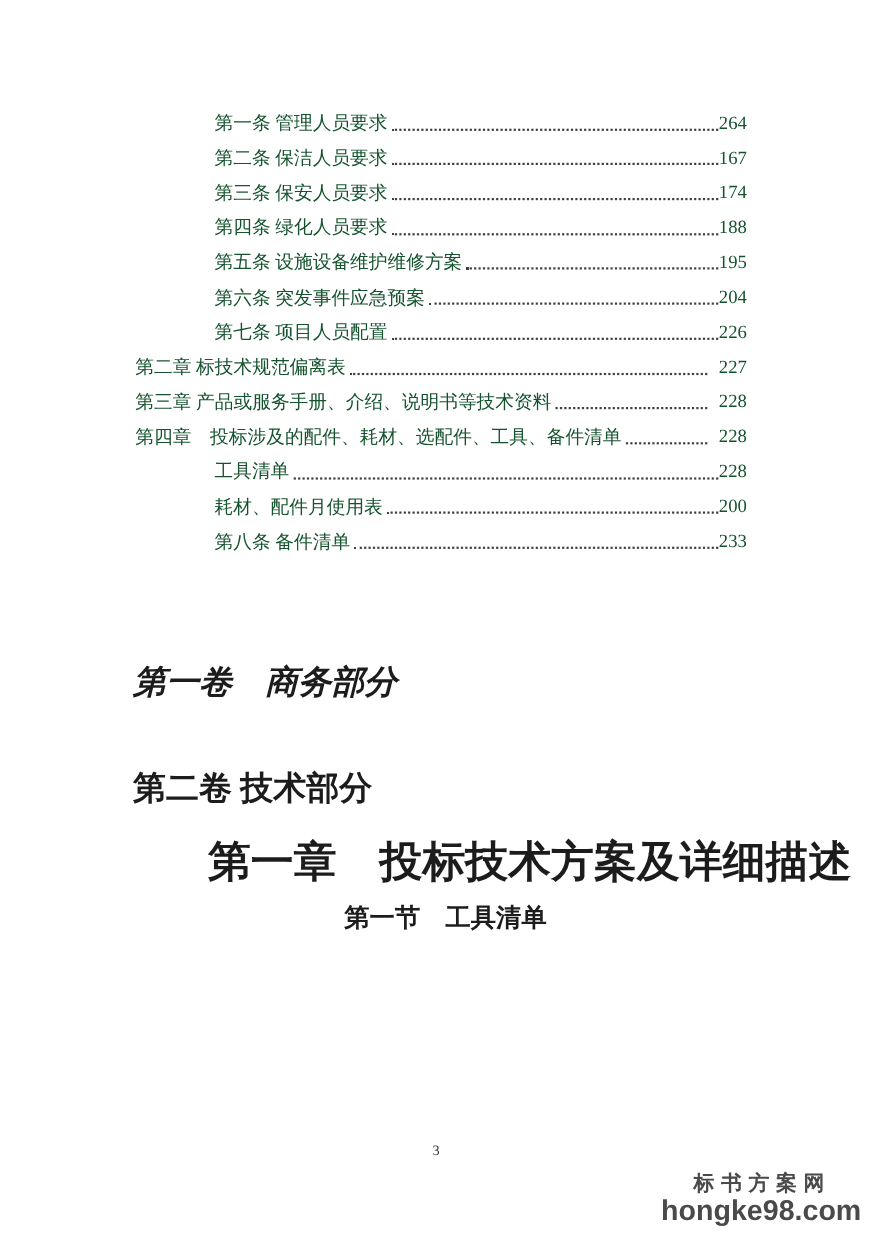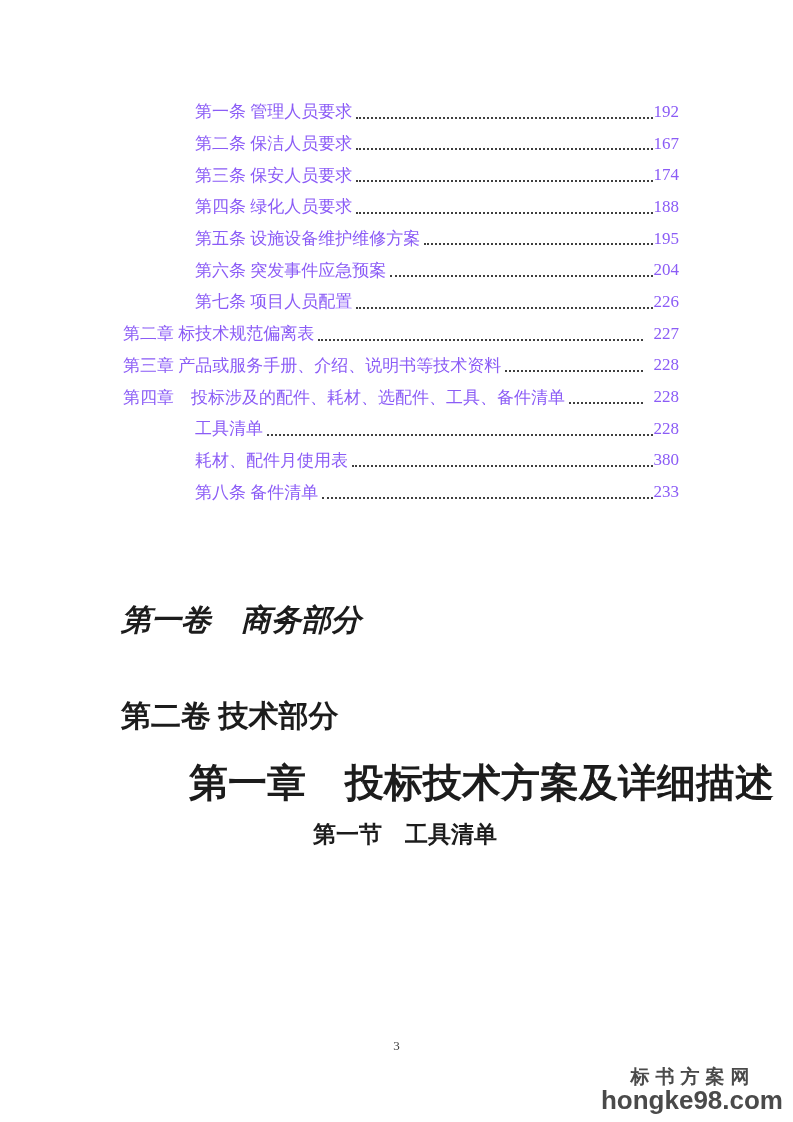--- a/index.html
+++ b/index.html
@@ -18,21 +18,21 @@
     position: absolute;
     left: 123px;
     top: 96px;
     width: 556px;
   }
   .toc-row {
     display: flex;
     align-items: center;
     height: 31.7px;
     font-size: 17px;
-    color: #8b5cf6;
+    color: #14532d;
   }
   .toc-row.sub { padding-left: 72px; }
   .toc-row .toc-label { white-space: nowrap; }
   .toc-row .leader {
     flex: 1;
     min-width: 12px;
     align-self: flex-end;
     margin: 0 1px 9px 4px;
     border-bottom: 2px dotted #3f3f3f;
   }
@@ -87,21 +87,21 @@
     letter-spacing: 0;
   }
 </style>
 </head>
 <body>
 
 <div class="toc" id="toc">
     <div class="toc-row sub">
     <span class="toc-label">第一条 管理人员要求</span>
     <span class="leader"></span>
-    <span class="toc-page">192</span>
+    <span class="toc-page">264</span>
   </div>
     <div class="toc-row sub">
     <span class="toc-label">第二条 保洁人员要求</span>
     <span class="leader"></span>
     <span class="toc-page">167</span>
   </div>
     <div class="toc-row sub">
     <span class="toc-label">第三条 保安人员要求</span>
     <span class="leader"></span>
     <span class="toc-page">174</span>
@@ -142,21 +142,21 @@
     <span class="toc-page">228</span>
   </div>
     <div class="toc-row sub">
     <span class="toc-label">工具清单</span>
     <span class="leader"></span>
     <span class="toc-page">228</span>
   </div>
     <div class="toc-row sub">
     <span class="toc-label">耗材、配件月使用表</span>
     <span class="leader"></span>
-    <span class="toc-page">380</span>
+    <span class="toc-page">200</span>
   </div>
     <div class="toc-row sub">
     <span class="toc-label">第八条 备件清单</span>
     <span class="leader"></span>
     <span class="toc-page">233</span>
   </div>
   </div>
 
 <div class="heading h-vol1">第一卷　商务部分</div>
 <div class="heading h-vol2">第二卷 技术部分</div>

